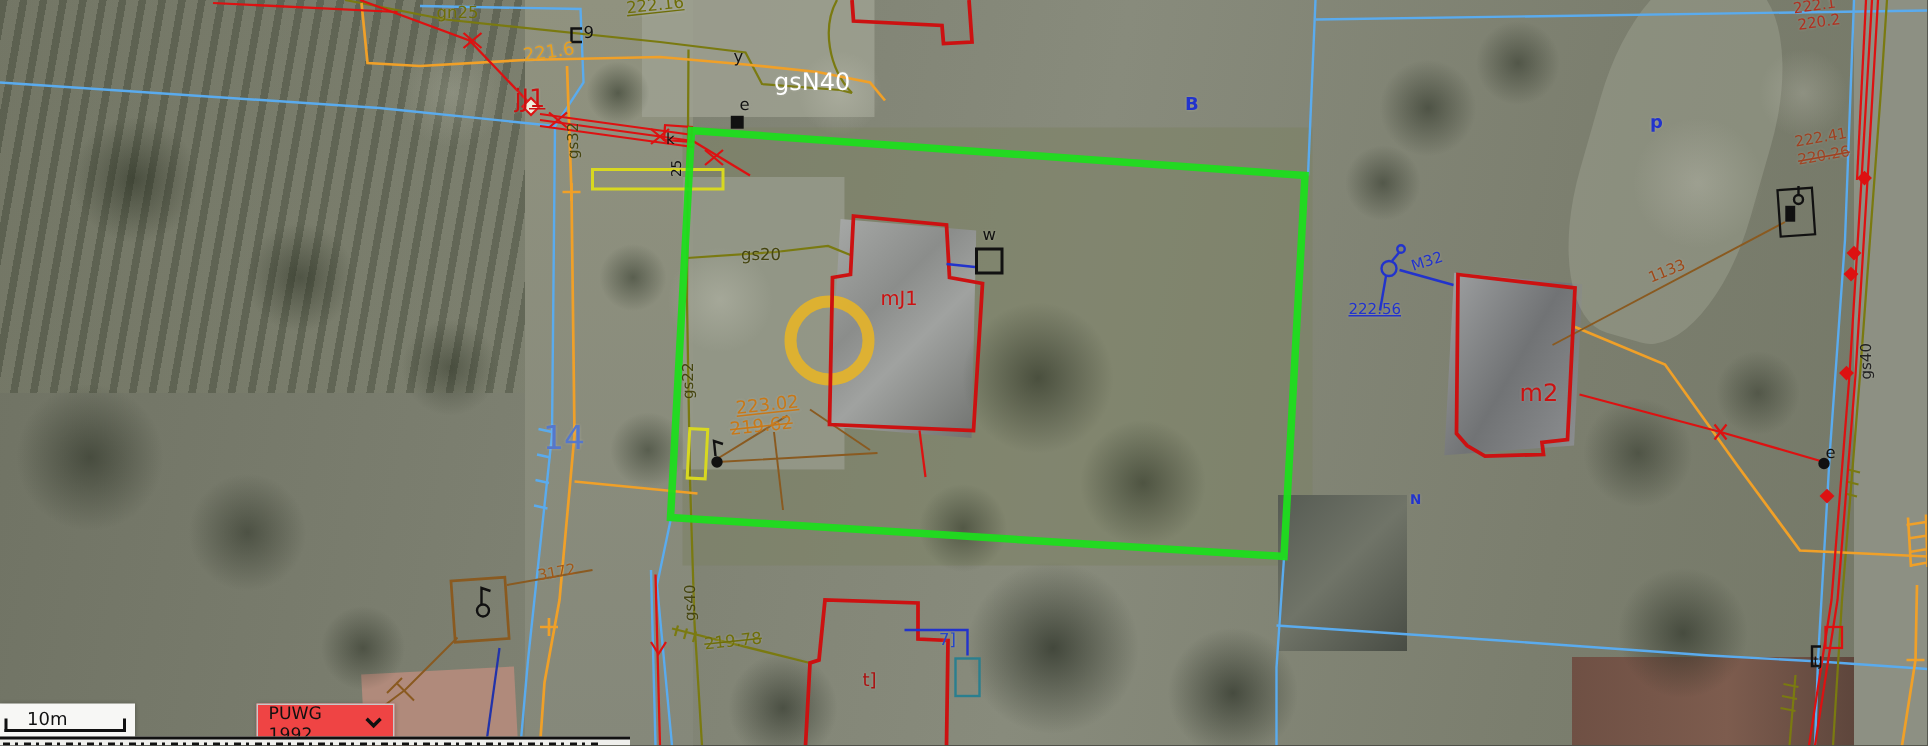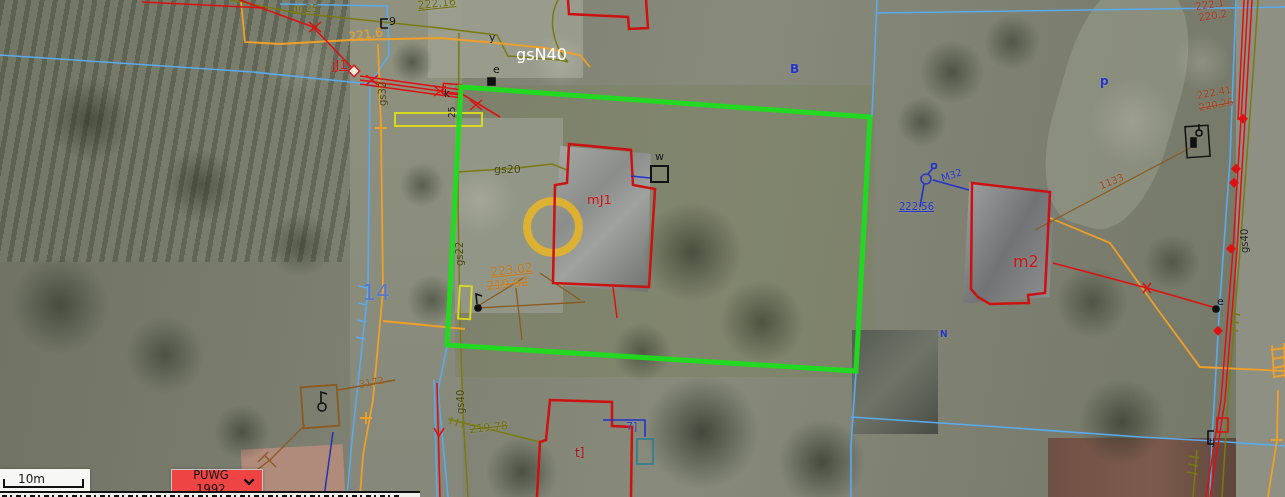--- a/index.html
+++ b/index.html
@@ -1,17 +1,17 @@
 <!DOCTYPE html>
 <html><head>
 <meta charset="utf-8">
 <style>
   html,body{margin:0;padding:0;background:#222;}
   .stage{position:relative;width:1285px;height:497px;overflow:hidden;
-         font-family:"DejaVu Sans",sans-serif;background:#7e816f;text-align:center;}
+         font-family:"DejaVu Sans",sans-serif;background:#7e816f;}
   .stage *{box-sizing:border-box;}
   .ph{position:absolute;}
   
   .ph-base{left:0;top:0;width:1285px;height:497px;
     background:linear-gradient(100deg,#6f7263 0%,#7d8071 30%,#888b7c 55%,#7b7e6e 80%,#747867 100%);}
   .ph-field{left:0;top:0;width:372px;height:262px;opacity:.85;
     background:repeating-linear-gradient(100deg,rgba(66,72,54,.5) 0 5px,rgba(126,130,108,.32) 5px 13px);}
   .ph-road{left:350px;top:0;width:112px;height:497px;background:linear-gradient(#90927f,#85887a);} 
   .ph-pavetop{left:428px;top:0;width:155px;height:78px;background:rgba(157,160,145,.85);}
   .ph-patio{left:455px;top:118px;width:108px;height:195px;background:rgba(154,156,143,.75);}
@@ -237,21 +237,21 @@
       <span class="map-label" style="left: 469px; top: 424px; color: rgb(110, 110, 8); font-size: 11px; text-decoration: line-through; transform: rotate(-6deg);">219.78</span>
       <span class="map-label" style="left: 348px; top: 31px; color: rgb(232, 160, 32); font-size: 12px; transform: rotate(-8deg);">221.6</span>
       <span class="map-label" style="left: 490px; top: 266px; color: rgb(200, 120, 24); font-size: 12px; text-decoration: underline; transform: rotate(-6deg);">223.02</span>
       <span class="map-label" style="left: 486px; top: 280px; color: rgb(200, 120, 24); font-size: 12px; text-decoration: line-through; transform: rotate(-6deg);">219.62</span>
       <span class="map-label" style="left: 358px; top: 380px; color: rgb(160, 88, 24); font-size: 10px; transform: rotate(-10deg);">3172</span>
       <span class="map-label" style="left: 1098px; top: 182px; color: rgb(160, 72, 24); font-size: 10px; transform: rotate(-22deg);">1133</span>
       <span class="map-label" style="left: 1196px; top: 91px; color: rgb(160, 64, 32); font-size: 10px; transform: rotate(-10deg);">222.41</span>
       <span class="map-label" style="left: 1198px; top: 103px; color: rgb(160, 64, 32); font-size: 10px; text-decoration: line-through; transform: rotate(-10deg);">220.26</span>
       <span class="map-label" style="left: 1195px; top: 2px; color: rgb(176, 48, 32); font-size: 10px; transform: rotate(-8deg);">222.1</span>
       <span class="map-label" style="left: 1198px; top: 13px; color: rgb(176, 48, 32); font-size: 10px; transform: rotate(-8deg);">220.2</span>
-      <span class="map-label" style="left: 332px; top: 58px; color: rgb(204, 17, 17); font-size: 13px; text-decoration: underline;">jJ1</span>
+      <span class="map-label" style="left: 343px; top: 58px; color: rgb(204, 17, 17); font-size: 17px; text-decoration: underline;">jJ1</span>
       <span class="map-label" style="left: 587px; top: 193px; color: rgb(204, 17, 17); font-size: 13px;">mJ1</span>
       <span class="map-label" style="left: 991px; top: 254px; color: rgb(204, 17, 17); font-size: 16px; margin-left: 22px;">m2</span>
       <span class="map-label" style="left: 575px; top: 447px; color: rgb(170, 17, 17); font-size: 12px;">t]</span>
       <span class="map-label" style="left: 362px; top: 282px; color: rgb(85, 119, 204); font-size: 22px;">14</span>
       <span class="map-label" style="left: 790px; top: 63px; color: rgb(34, 51, 204); font-size: 12px; font-weight: bold;">B</span>
       <span class="map-label" style="left: 1100px; top: 75px; color: rgb(34, 51, 204); font-size: 12px; font-weight: bold;">p</span>
       <span class="map-label" style="left: 940px; top: 174px; color: rgb(34, 51, 204); font-size: 10px; transform: rotate(-18deg);">M32</span>
       <span class="map-label" style="left: 899px; top: 202px; color: rgb(34, 51, 204); font-size: 10px; text-decoration: underline;">222.56</span>
       <span class="map-label" style="left: 940px; top: 330px; color: rgb(34, 51, 204); font-size: 9px; font-weight: bold;">N</span>
       <span class="map-label" style="left: 626px; top: 421px; color: rgb(34, 68, 204); font-size: 11px;">7]</span>

